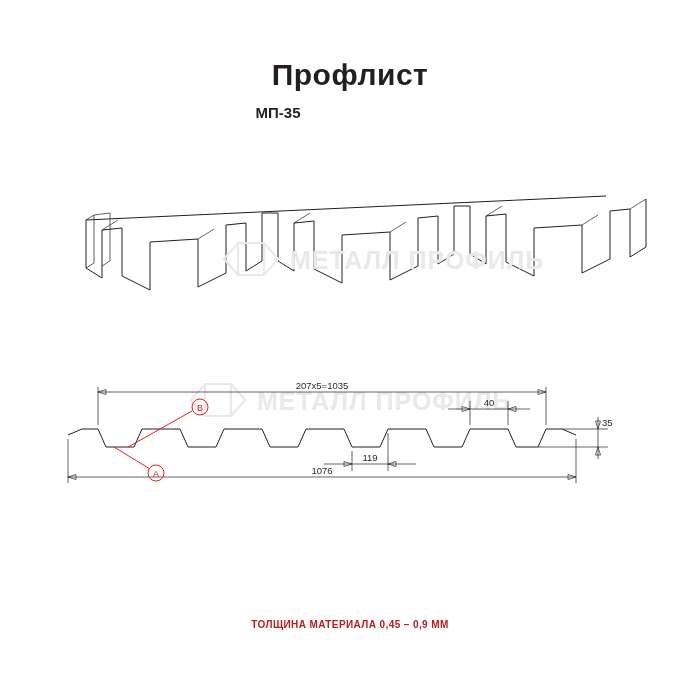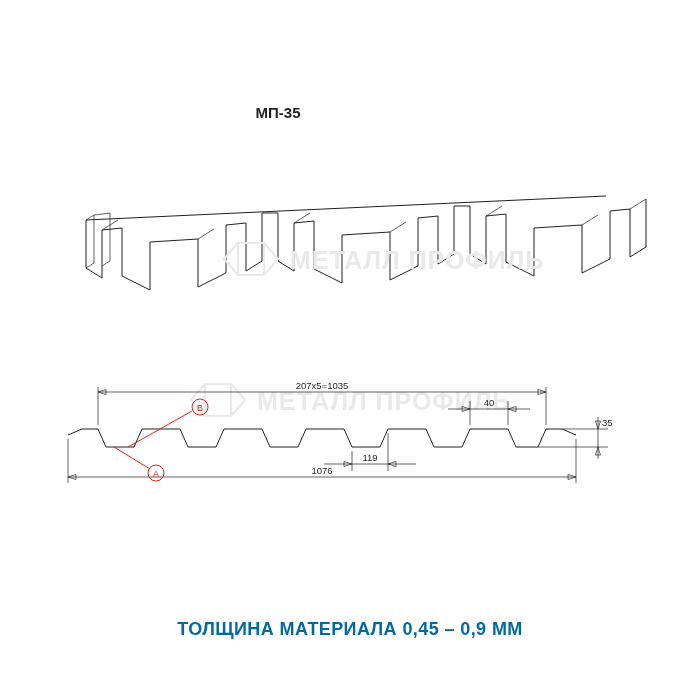--- a/index.html
+++ b/index.html
@@ -40,24 +40,24 @@
     font-size: 15px;
     font-weight: bold;
     color: #231f20;
   }
   .footer-note {
     position: absolute;
     top: 619px;
     left: 0;
     width: 700px;
     text-align: center;
-    font-size: 18px;
+    font-size: 10px;
     font-weight: bold;
     letter-spacing: 0.4px;
-    color: #0369a1;
+    color: #b91c1c;
   }
   .iso-wrap {
     position: absolute;
     top: 160px;
     left: 50px;
     width: 600px;
     height: 160px;
   }
   .section-wrap {
     position: absolute;
@@ -80,20 +80,21 @@
   .red-t { fill: #e2231a; font-size: 9px; font-family: "Liberation Sans", sans-serif; }
   .dimtext { fill: #231f20; font-size: 9.5px; font-family: "Liberation Sans", sans-serif; }
   .wmtext { fill: #e9e9e9; font-size: 25px; font-weight: bold; font-family: "Liberation Sans", sans-serif; letter-spacing: 1px; }
   .wmshape { fill: none; stroke: #e9e9e9; stroke-width: 2.2; }
 </style>
 </head>
 <body>
 
 <div class="page">
 
+  <div class="title">Профлист</div>
   <div class="subtitle">МП-35</div>
 
   <div class="iso-wrap">
     <svg width="600" height="160" viewBox="0 0 600 160">
 
       <path class="ln" d="M 36 60 L 556 36"></path>
 
       <path class="ln" d="M 36 60
         L 36 108
         L 52 118

